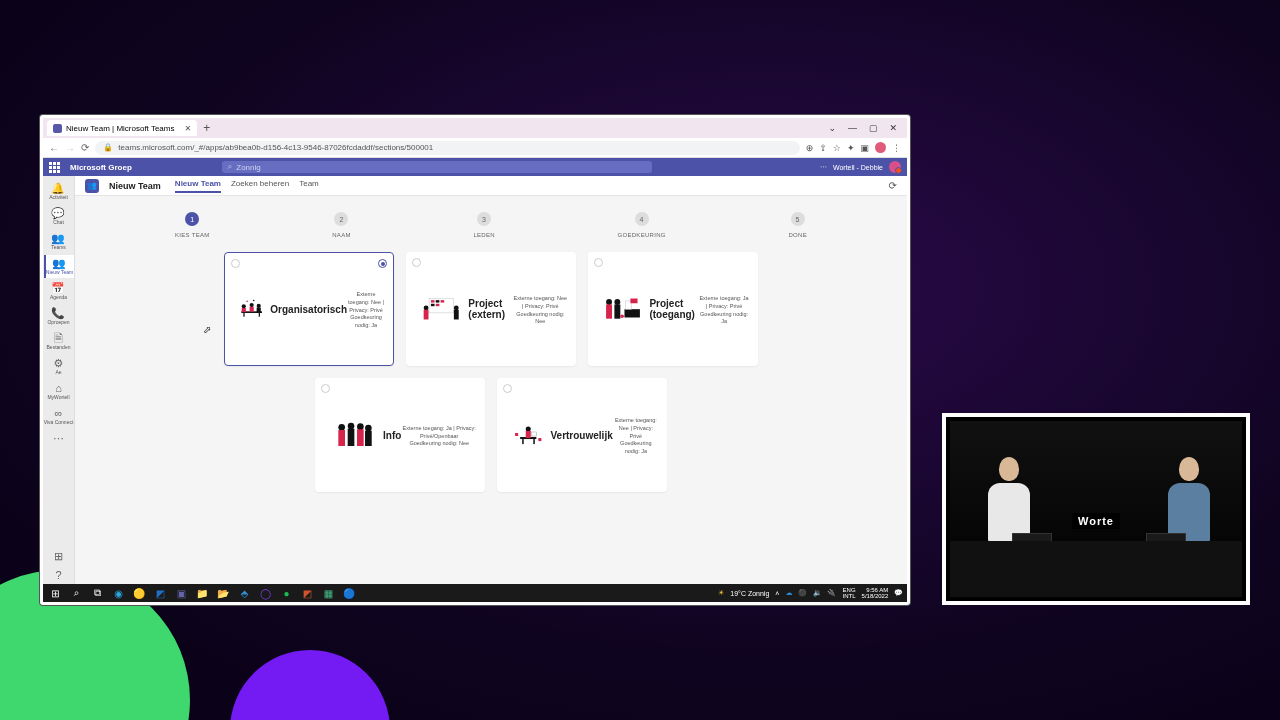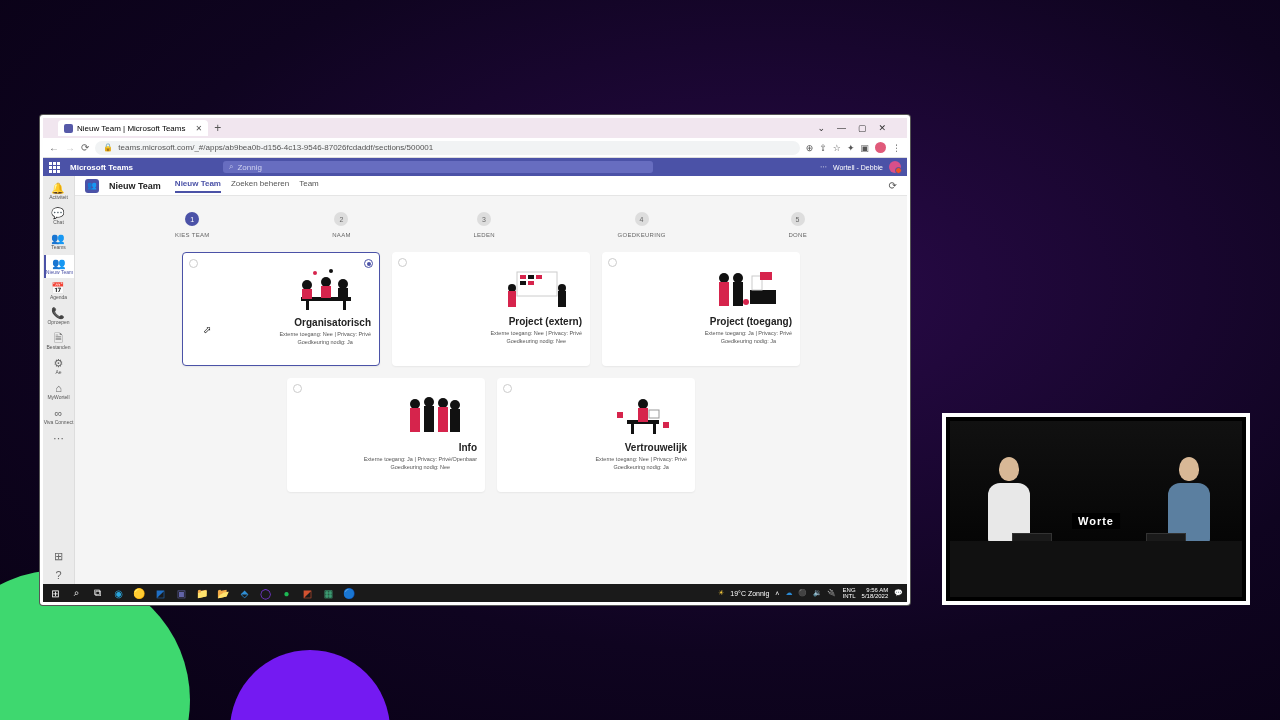--- a/index.html
+++ b/index.html
@@ -7,21 +7,21 @@
     width: 1280px; height: 720px;
     background: radial-gradient(ellipse at 60% 40%, #2a0a4a 0%, #0f0420 60%, #080114 100%);
     font-family: "Segoe UI", Arial, sans-serif;
     position: relative; overflow: hidden;
   }
   
   .bg-circle-green { position:absolute; width:260px; height:260px; border-radius:50%; background:#3ed86f; left:-70px; bottom:-110px; z-index:1; }
   .bg-circle-purple{ position:absolute; width:160px; height:160px; border-radius:50%; background:#7a1bff; left:230px; bottom:-90px; z-index:2; filter:brightness(.95);}
   
   .browser { position:absolute; left:40px; top:115px; width:870px; height:490px; background:#fff; border:3px solid #fff; border-radius:3px; box-shadow:0 0 0 1px #555; z-index:5; display:flex; flex-direction:column; }
-  .tabbar { height:20px; background:#f1e6ef; display:flex; align-items:center; padding:0 15px; }
+  .tabbar { height:20px; background:#f1e6ef; display:flex; align-items:center; padding:0 4px; }
   .btab { background:#fff; height:16px; border-radius:4px 4px 0 0; display:flex; align-items:center; padding:0 6px; font-size:8px; gap:4px; }
   .btab .favicon { width:9px; height:9px; background:#5659a8; border-radius:2px; }
   .btab .closex { margin-left:6px; color:#555; font-size:8px; }
   .newtab { margin-left:6px; color:#555; font-size:12px; font-weight:300; }
   .wctrl { margin-left:auto; display:flex; gap:12px; padding-right:6px; }
   .wctrl span { font-size:9px; color:#333; }
   .addrbar { height:20px; background:#fff; border-bottom:1px solid #ddd; display:flex; align-items:center; padding:0 6px; gap:6px; }
   .addrbar .nav-ico { color:#666; font-size:10px; }
   .addr-input { flex:1; background:#f1f3f4; border-radius:10px; height:14px; display:flex; align-items:center; padding:0 8px; font-size:8px; color:#555; gap:5px; }
   .addr-icons { display:flex; gap:6px; align-items:center; }
@@ -52,21 +52,21 @@
   .htabs .ht.active{color:#4b52a7;border-bottom:2px solid #4b52a7;font-weight:600;}
   .refresh { margin-left:auto; color:#555; font-size:10px;}
   
   .stepper-wrap { padding:16px 100px 10px; }
   .stepper { display:flex; justify-content:space-between; }
   .step { display:flex; flex-direction:column; align-items:center; gap:6px; font-size:6px; color:#666; letter-spacing:.3px;}
   .step .dot{width:14px;height:14px;border-radius:50%;background:#ddd;color:#666;font-size:7px;display:flex;align-items:center;justify-content:center;}
   .step.active .dot{background:#4b52a7;color:#fff;}
   
   .cards { padding:4px 60px 10px; display:flex; flex-wrap:wrap; gap:12px; justify-content:center; }
-  .card { width:198px; height:114px; background:#fff; border-radius:4px; padding:10px 8px; display:flex; flex-direction:column; align-items:flex-end; position:relative; box-shadow:0 1px 2px rgba(0,0,0,.06);}
+  .card { width:170px; height:114px; background:#fff; border-radius:4px; padding:10px 8px; display:flex; flex-direction:row; align-items:center; position:relative; box-shadow:0 1px 2px rgba(0,0,0,.06);}
   .card.selected { border:1.5px solid #4b52a7; }
   .card .radio { position:absolute; top:6px; right:6px; width:9px;height:9px;border:1px solid #aaa;border-radius:50%; }
   .card.selected .radio{ border-color:#4b52a7;}
   .card.selected .radio::after{content:"";position:absolute;inset:1.5px;background:#4b52a7;border-radius:50%;}
   .card .radio-left{position:absolute;top:6px;left:6px;width:9px;height:9px;border:1px solid #ccc;border-radius:50%;}
   .illus { width:90px; height:44px; margin-top:4px; margin-bottom:6px; position:relative;}
   .illus svg{width:100%;height:100%;}
   .card .ctitle{font-size:10px;font-weight:600;color:#222;}
   .card .cmeta{font-size:5.5px;color:#555;text-align:center;line-height:1.4;margin-top:3px;}
   .content-scroll{flex:1;overflow:auto;}
@@ -141,21 +141,21 @@
       <span></span>
         <span></span>
         <span></span>
         <span></span>
         <span></span>
         <span></span>
         <span></span>
         <span></span>
         <span></span>
     </div>
-    <span style="font-weight:600">Microsoft Teams</span>
+    <span style="font-weight:600">Microsoft Groep</span>
     <div class="search">
       <span>⌕</span>
       <span>Zonnig</span>
     </div>
     <div class="profile">
       <span>⋯</span>
       <span>Wortell - Debbie</span>
       <span class="pava"></span>
     </div>
   </div>

